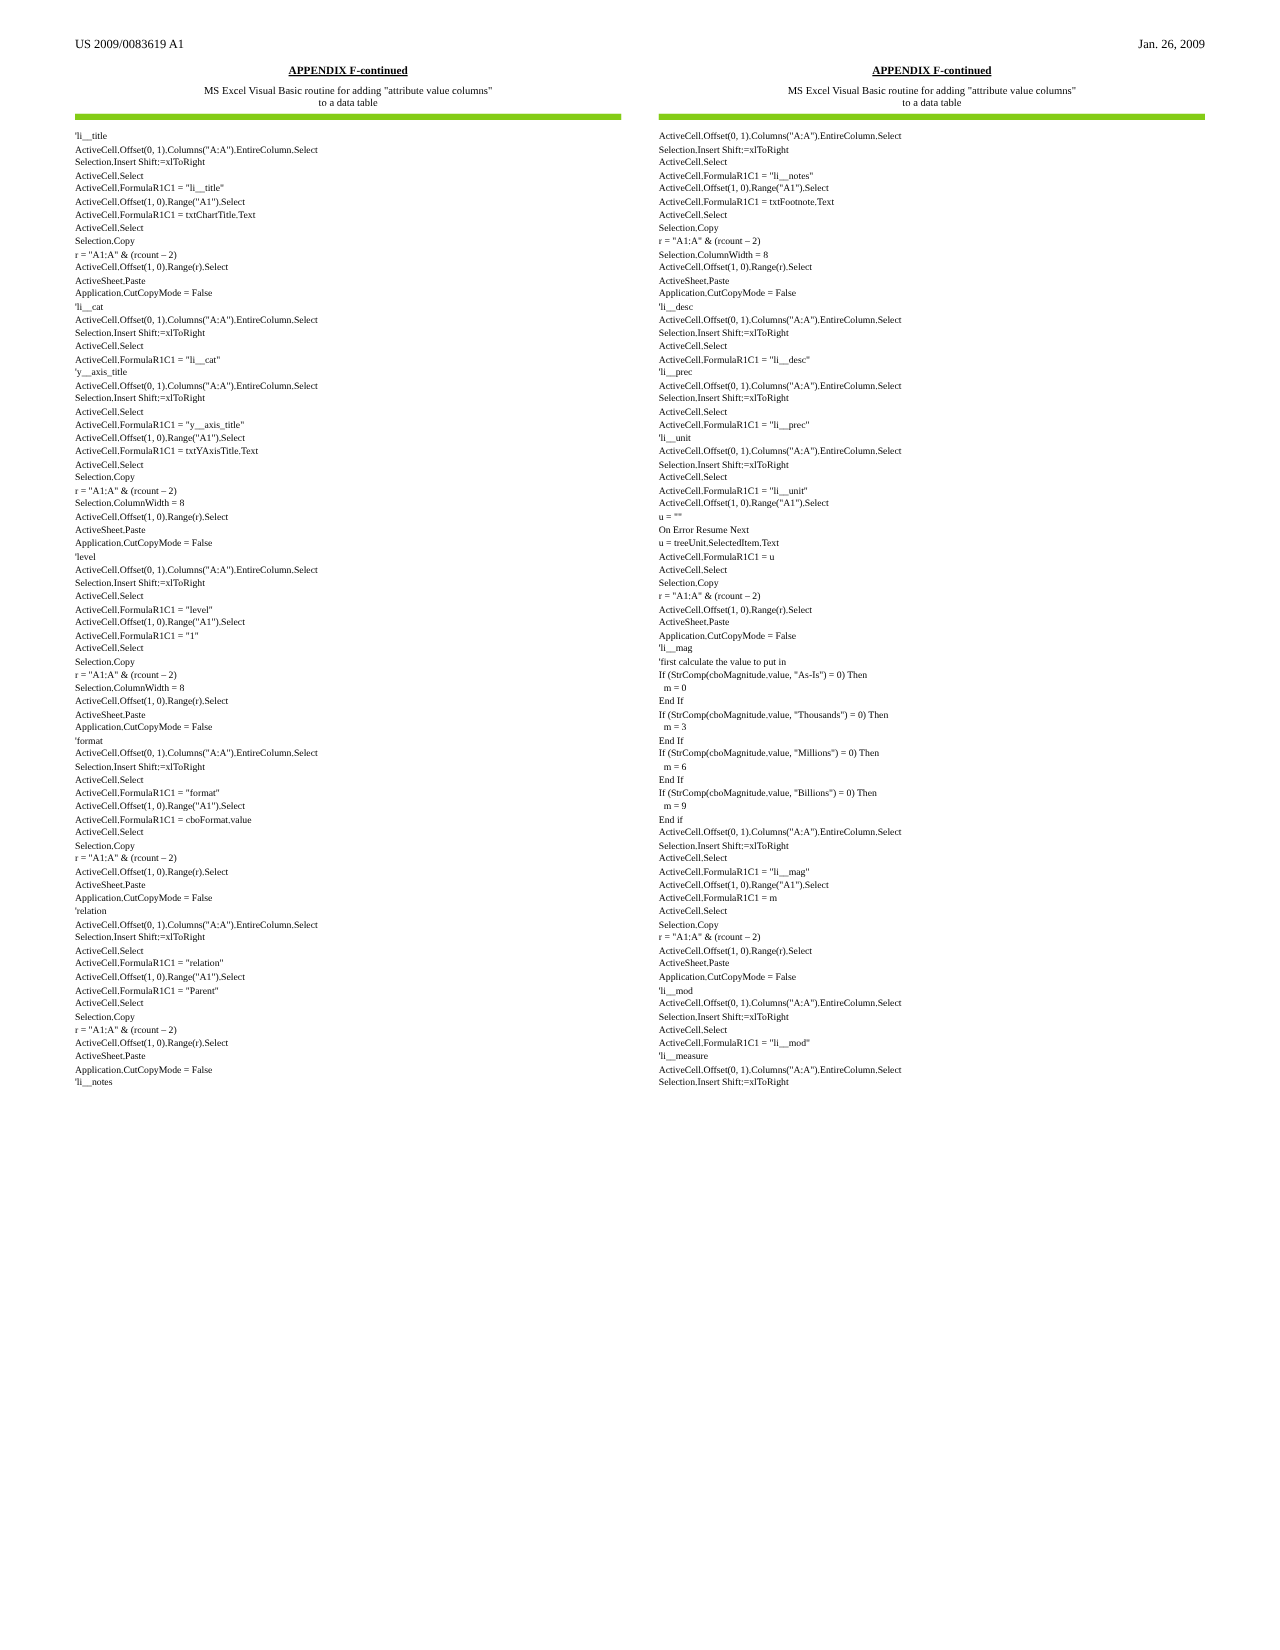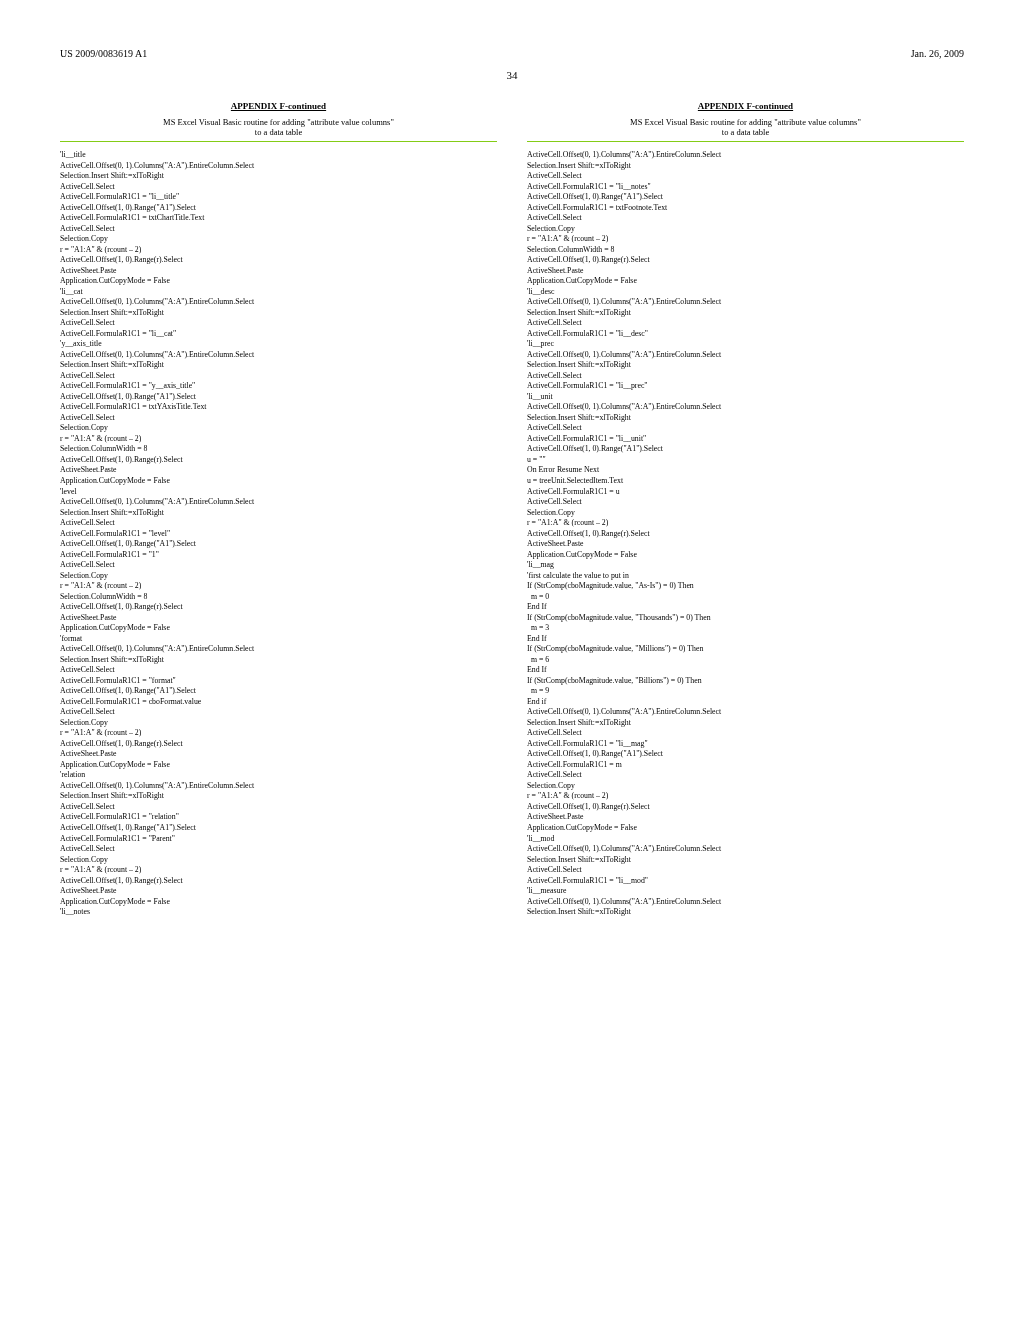--- a/index.html
+++ b/index.html
@@ -7,21 +7,21 @@
       background: #fff;
       font-family: 'Times New Roman', Times, serif;
       font-size: 10px;
       color: #000;
       width: 1024px;
       min-height: 1320px;
     }
     .page {
       width: 1024px;
       min-height: 1320px;
-      padding: 48px 60px;
+      padding: 30px 60px;
       position: relative;
     }
     .page-header {
       display: flex;
       justify-content: space-between;
       align-items: center;
       margin-bottom: 10px;
       font-size: 10px;
     }
     .page-header-left {
@@ -51,42 +51,41 @@
       font-size: 9px;
       font-weight: bold;
       margin-bottom: 6px;
       text-decoration: underline;
     }
     .column-subheader {
       text-align: center;
       font-family: 'Times New Roman', Times, serif;
       font-size: 8.5px;
       margin-bottom: 8px;
-      border-bottom: 1px solid #84cc16;
+      border-bottom: 5px solid #84cc16;
       padding-bottom: 4px;
     }
     .code-block {
       font-family: Liberation Serif, serif;
       font-size: 7.8px;
       line-height: 1.35;
       white-space: pre-wrap;
       word-break: break-all;
     }
   </style>
 </head>
 <body>
 
 <div class="page">
 
   <div class="page-header">
     <span class="page-header-left">US 2009/0083619 A1</span>
     <span class="page-header-right">Jan. 26, 2009</span>
   </div>
 
-  <div class="page-number">34</div>
 
   <div class="columns-container">
 
     <div class="column">
       <div class="column-header">APPENDIX F-continued</div>
       <div class="column-subheader">MS Excel Visual Basic routine for adding "attribute value columns"<br>to a data table</div>
       <div class="code-block">'li__title
 ActiveCell.Offset(0, 1).Columns("A:A").EntireColumn.Select
 Selection.Insert Shift:=xlToRight
 ActiveCell.Select

